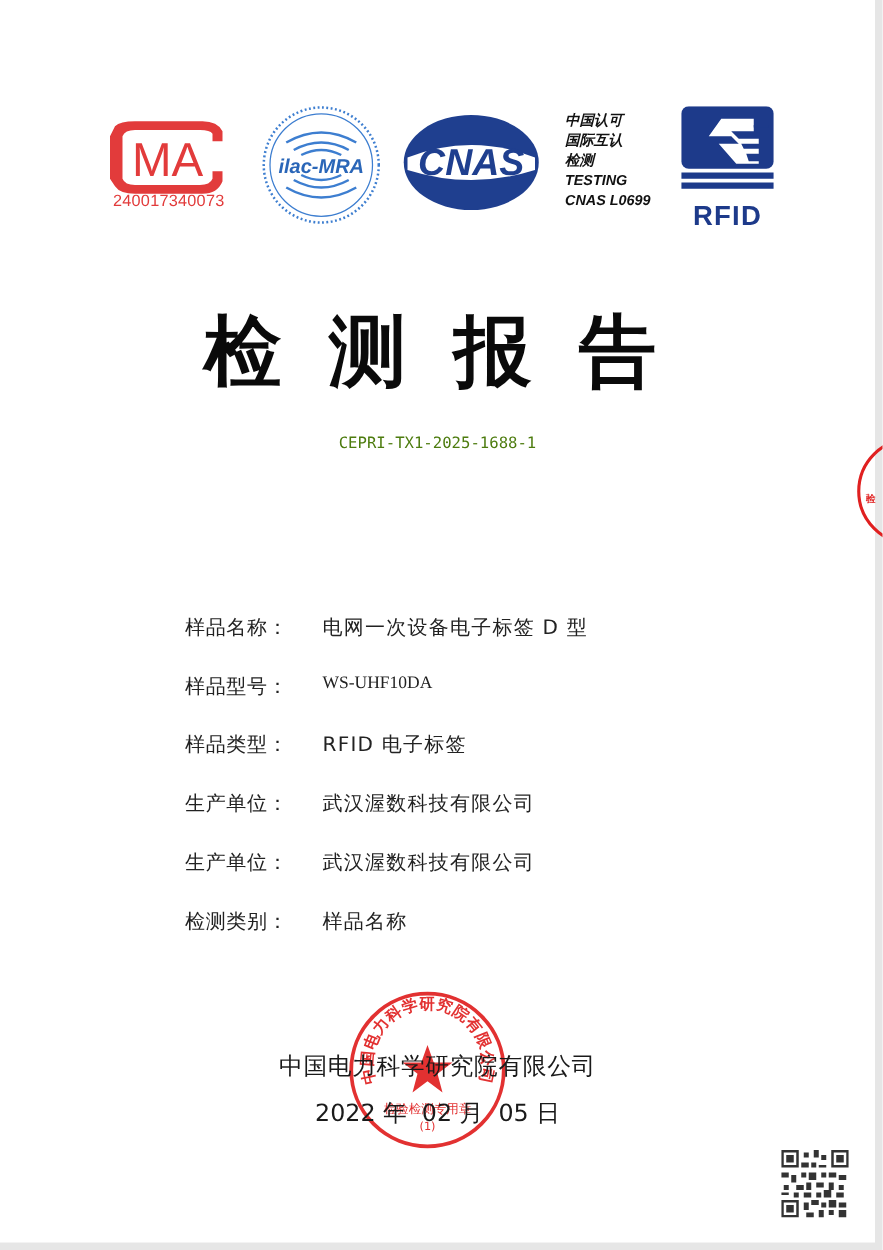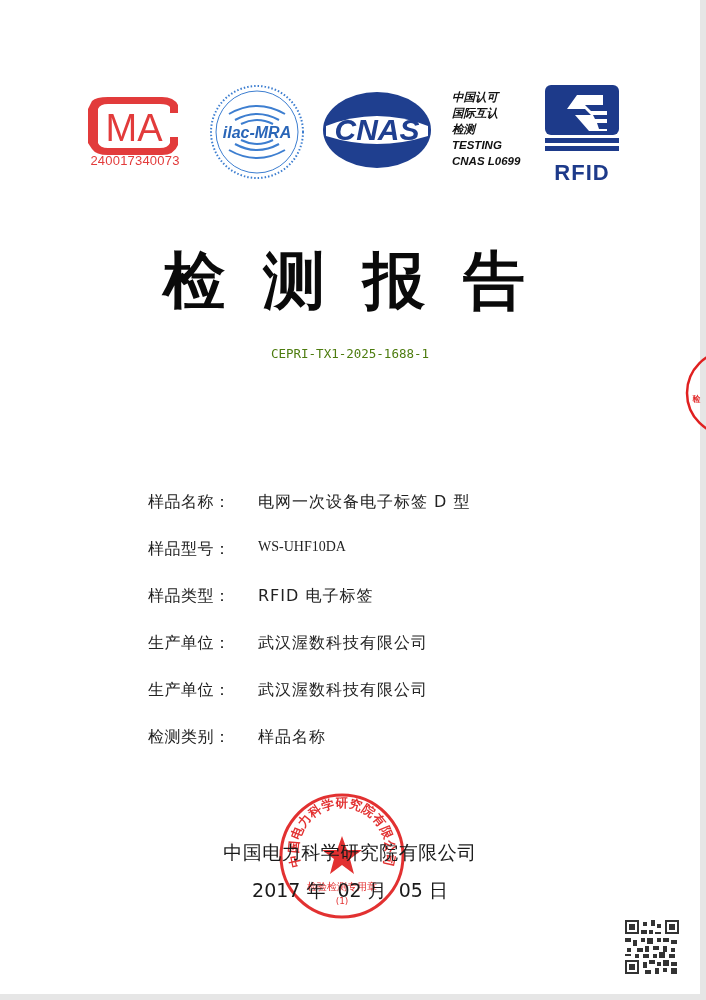--- a/index.html
+++ b/index.html
@@ -131,21 +131,21 @@
     <text font-size="12.5" fill="#e02020" font-weight="bold" letter-spacing="0.5">
       <textPath href="#sealArc" startOffset="50%" text-anchor="middle">中国电力科学研究院有限公司</textPath>
     </text>
     <polygon points="64,44 69,58 84,58 72,67 76,82 64,73 52,82 56,67 44,58 59,58" fill="#e02020"></polygon>
     <text x="64" y="98" text-anchor="middle" font-size="10" fill="#e02020">检验检测专用章</text>
     <text x="64" y="112" text-anchor="middle" font-size="9" fill="#e02020">(1)</text>
   </svg>
 
   <div class="abs org">中国电力科学研究院有限公司</div>
   <div class="abs date">
-    <span>2017</span><span>年</span>
+    <span>2022</span><span>年</span>
     <span>02</span><span>月</span>
     <span>05</span><span>日</span>
   </div>
 
   <svg class="abs side-seal" viewBox="0 0 60 90">
     <circle cx="45" cy="45" r="42" fill="none" stroke="#e02020" stroke-width="2.5"></circle>
     <text x="12" y="40" font-size="8" fill="#e02020" writing-mode="tb">检验</text>
   </svg>
 
   <svg class="abs qr" viewBox="0 0 27 27">

